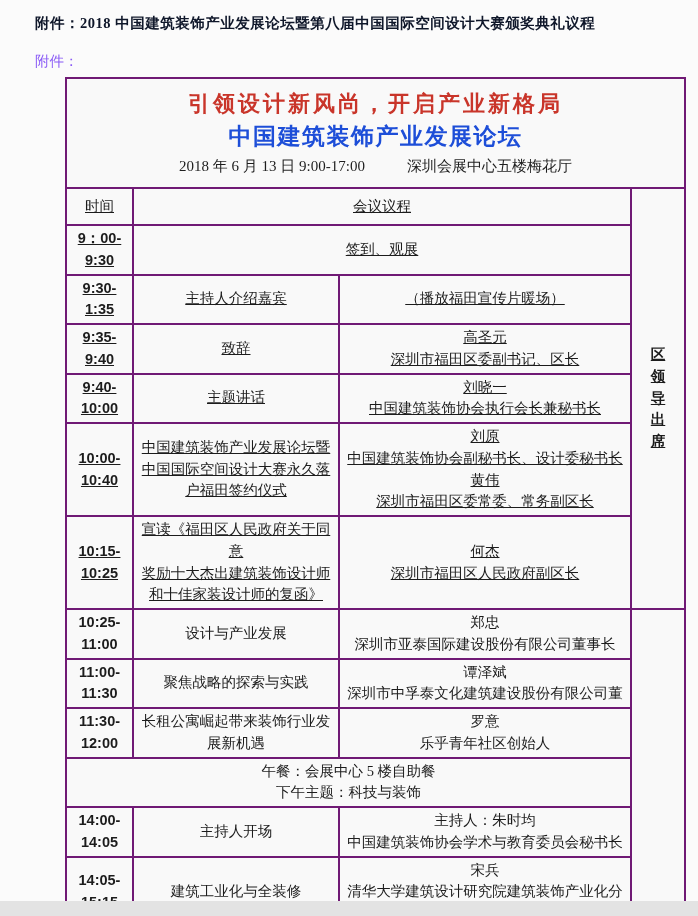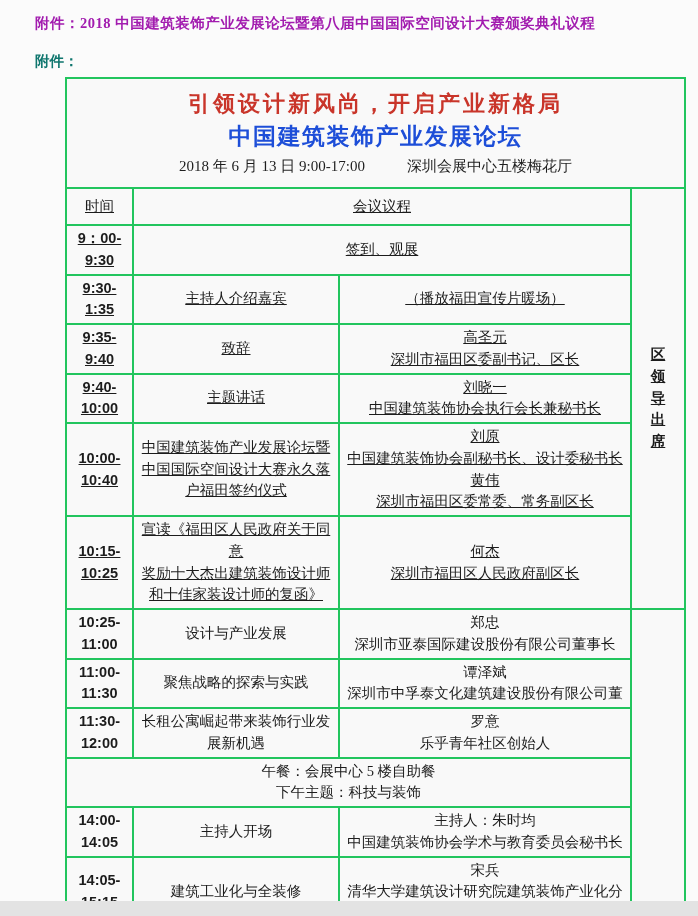--- a/index.html
+++ b/index.html
@@ -10,37 +10,37 @@
     background:#fbfbfb;
     font-family:"Liberation Serif", serif;
     color:#1c1c1c;
     overflow:hidden;
   }
   .attach-line {
     margin:14px 0 0 35px;
     font-size:14.5px;
     font-weight:600;
     letter-spacing:0.5px;
-    color:#a21caf;
+    color:#0f172a;
   }
   .attach-label {
     margin:19px 0 0 35px;
     font-size:14.5px;
-    font-weight:700;
-    color:#0f766e;
+    font-weight:400;
+    color:#8b5cf6;
   }
   table.agenda {
     margin:6px 0 0 65px;
     border-collapse:collapse;
     table-layout:fixed;
     width:619px;
     border:2px solid #3a3a3a;
   }
   table.agenda td {
-    border:2px solid #22c55e;
+    border:2px solid #701a75;
     text-align:center;
     vertical-align:middle;
     font-size:14.5px;
     line-height:1.5;
     background:#f9f9f9;
     padding:2px 4px;
     overflow:hidden;
   }
   td.g { background:#dbdbdb;text-decoration:underline; }
   td.time {

